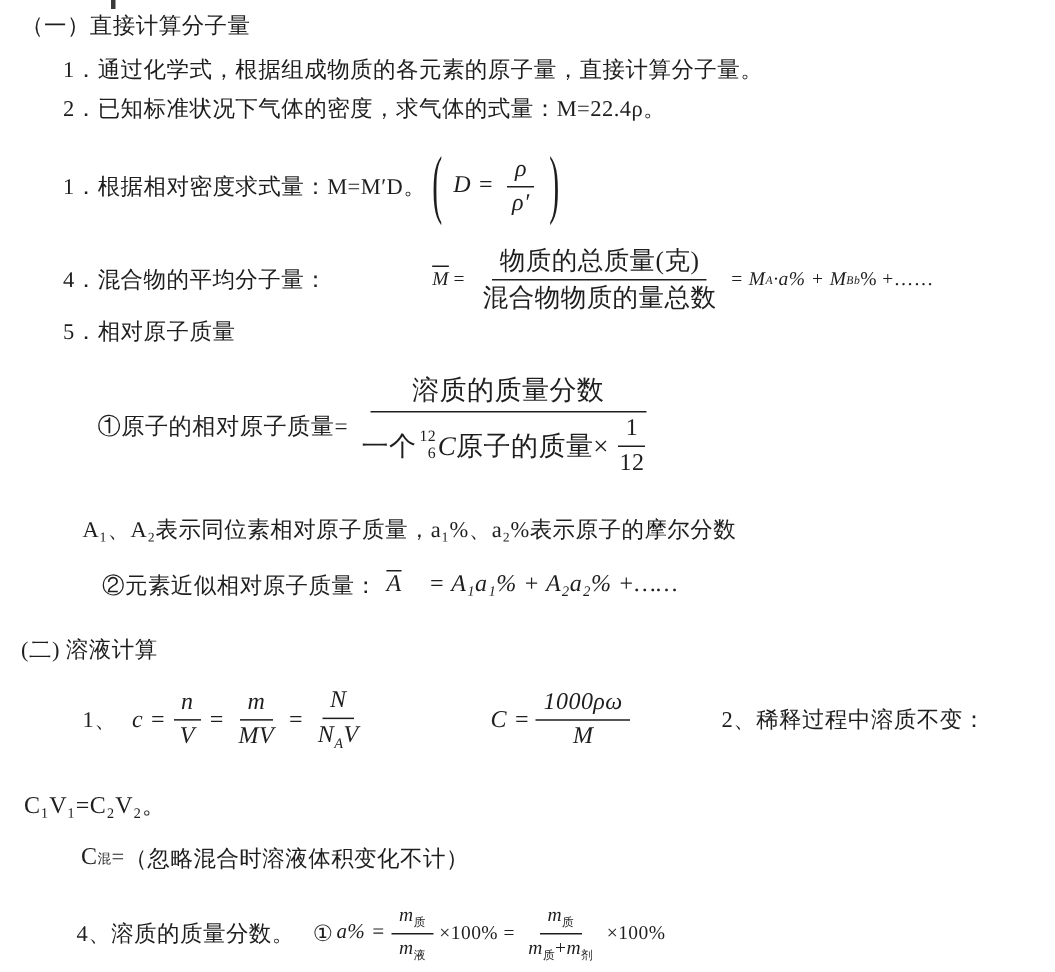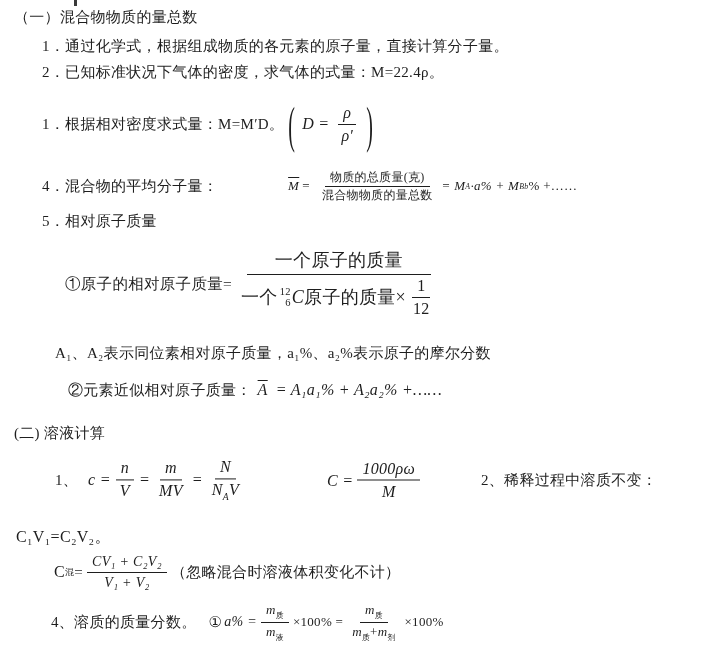--- a/index.html
+++ b/index.html
@@ -23,58 +23,58 @@
   .seg{position:absolute;top:50%;transform:translateY(-50%);display:inline-flex;align-items:center;white-space:nowrap;}
   .math16{font-size:16px;}
 </style>
 </head>
 <body>
 
 <div>
 
   <div class="tick"></div>
 
-  <div class="line" style="left:14px;top:8px">（一）混合物物质的量总数</div>
+  <div class="line" style="left:14px;top:8px">（一）直接计算分子量</div>
   <div class="line" style="left:42px;top:37px">1．通过化学式，根据组成物质的各元素的原子量，直接计算分子量。</div>
   <div class="line" style="left:42px;top:63px">2．已知标准状况下气体的密度，求气体的式量：M=22.4ρ。</div>
 
   <div class="row" style="left:42px;top:96px;height:56px">
     <span>1．根据相对密度求式量：M=M′D。</span>
     <span class="bigp">(</span>
     <span class="mi math16" style="margin:0 3px">D =</span>
     <span class="frac mi math16">
       <span class="num">ρ</span>
       <span class="den">ρ′</span>
     </span>
     <span class="bigp">)</span>
   </div>
 
   <div class="row" style="left:42px;top:166px;height:40px">
     <span>4．混合物的平均分子量：</span>
     <span class="dflex" style="margin-left:70px;font-size:13px">
       <span class="mi ovl">M</span>
       <span style="margin:0 3px">=</span>
-      <span class="frac" style="font-size:12px">
+      <span class="frac" style="font-size:17px">
         <span class="num">物质的总质量(克)</span>
         <span class="den">混合物物质的量总数</span>
       </span>
       <span class="mi">= M</span>
         <sub class="mi">A</sub>
       <span class="mi">·a% + M</span>
         <sub class="mi">Bb</sub>
       <span>% +……</span>
     </span>
   </div>
 
   <div class="line" style="left:42px;top:212px">5．相对原子质量</div>
 
   <div class="row" style="left:65px;top:247px;height:74px">
     <span style="font-size:15.5px">①原子的相对原子质量=</span>
     <span class="frac" style="font-size:18px">
-      <span class="num" style="padding:0 28px 2px">一个原子的质量</span>
+      <span class="num" style="padding:0 28px 2px">溶质的质量分数</span>
       <span class="den dflex">
         <span>一个</span>
         <span class="presc">
           <span>12</span>
           <span>6</span>
         </span>
         <span class="mi">C</span>
         <span>原子的质量×</span>
         <span class="frac" style="font-size:16px;margin:0 2px">
           <span class="num">1</span>
@@ -82,21 +82,21 @@
         </span>
       </span>
     </span>
   </div>
 
   <div class="line" style="left:55px;top:344px">A₁、A₂表示同位素相对原子质量，a₁%、a₂%表示原子的摩尔分数</div>
 
   <div class="row" style="left:68px;top:376px;height:28px">
     <span>②元素近似相对原子质量：</span>
     <span class="mi ovl math16" style="margin-left:6px">A</span>
-    <span class="mi math16" style="margin-left:8px">= A₁a₁% + A₂a₂% +……</span>
+    <span class="mi math16" style="margin-left:18px">= A₁a₁% + A₂a₂% +……</span>
   </div>
 
   <div class="line" style="left:14px;top:424px">(二) 溶液计算</div>
 
   <div class="row" style="left:0;top:455px;height:50px;width:703px;display:block">
     <span class="seg" style="left:55px">1、</span>
     <span class="seg math16 mi" style="left:88px">
       <span>c =</span>
       <span class="frac">
         <span class="num">n</span>
@@ -122,24 +122,20 @@
     </span>
     <span class="seg" style="left:481px">2、稀释过程中溶质不变：</span>
   </div>
 
   <div class="line math16" style="left:16px;top:527px;font-family:Liberation Serif, serif">C₁V₁=C₂V₂。</div>
 
   <div class="row" style="left:50px;top:553px;height:38px">
     <span class="math16" style="margin-left:4px">C</span>
       <sub style="font-size:9px">混</sub>
     <span>=</span>
-    <span class="frac mi" style="font-size:14px">
-      <span class="num">CV₁ + C₂V₂</span>
-      <span class="den">V₁ + V₂</span>
-    </span>
     <span>（忽略混合时溶液体积变化不计）</span>
   </div>
 
   <div class="row" style="left:51px;top:600px;height:44px">
     <span>4、溶质的质量分数。</span>
     <span style="margin-left:12px">①</span>
     <span class="mi" style="font-size:14px;margin-left:2px">a% =</span>
     <span class="frac" style="font-size:13px">
       <span class="num"><i>m</i><sub>质</sub></span>
       <span class="den"><i>m</i><sub>液</sub></span>

